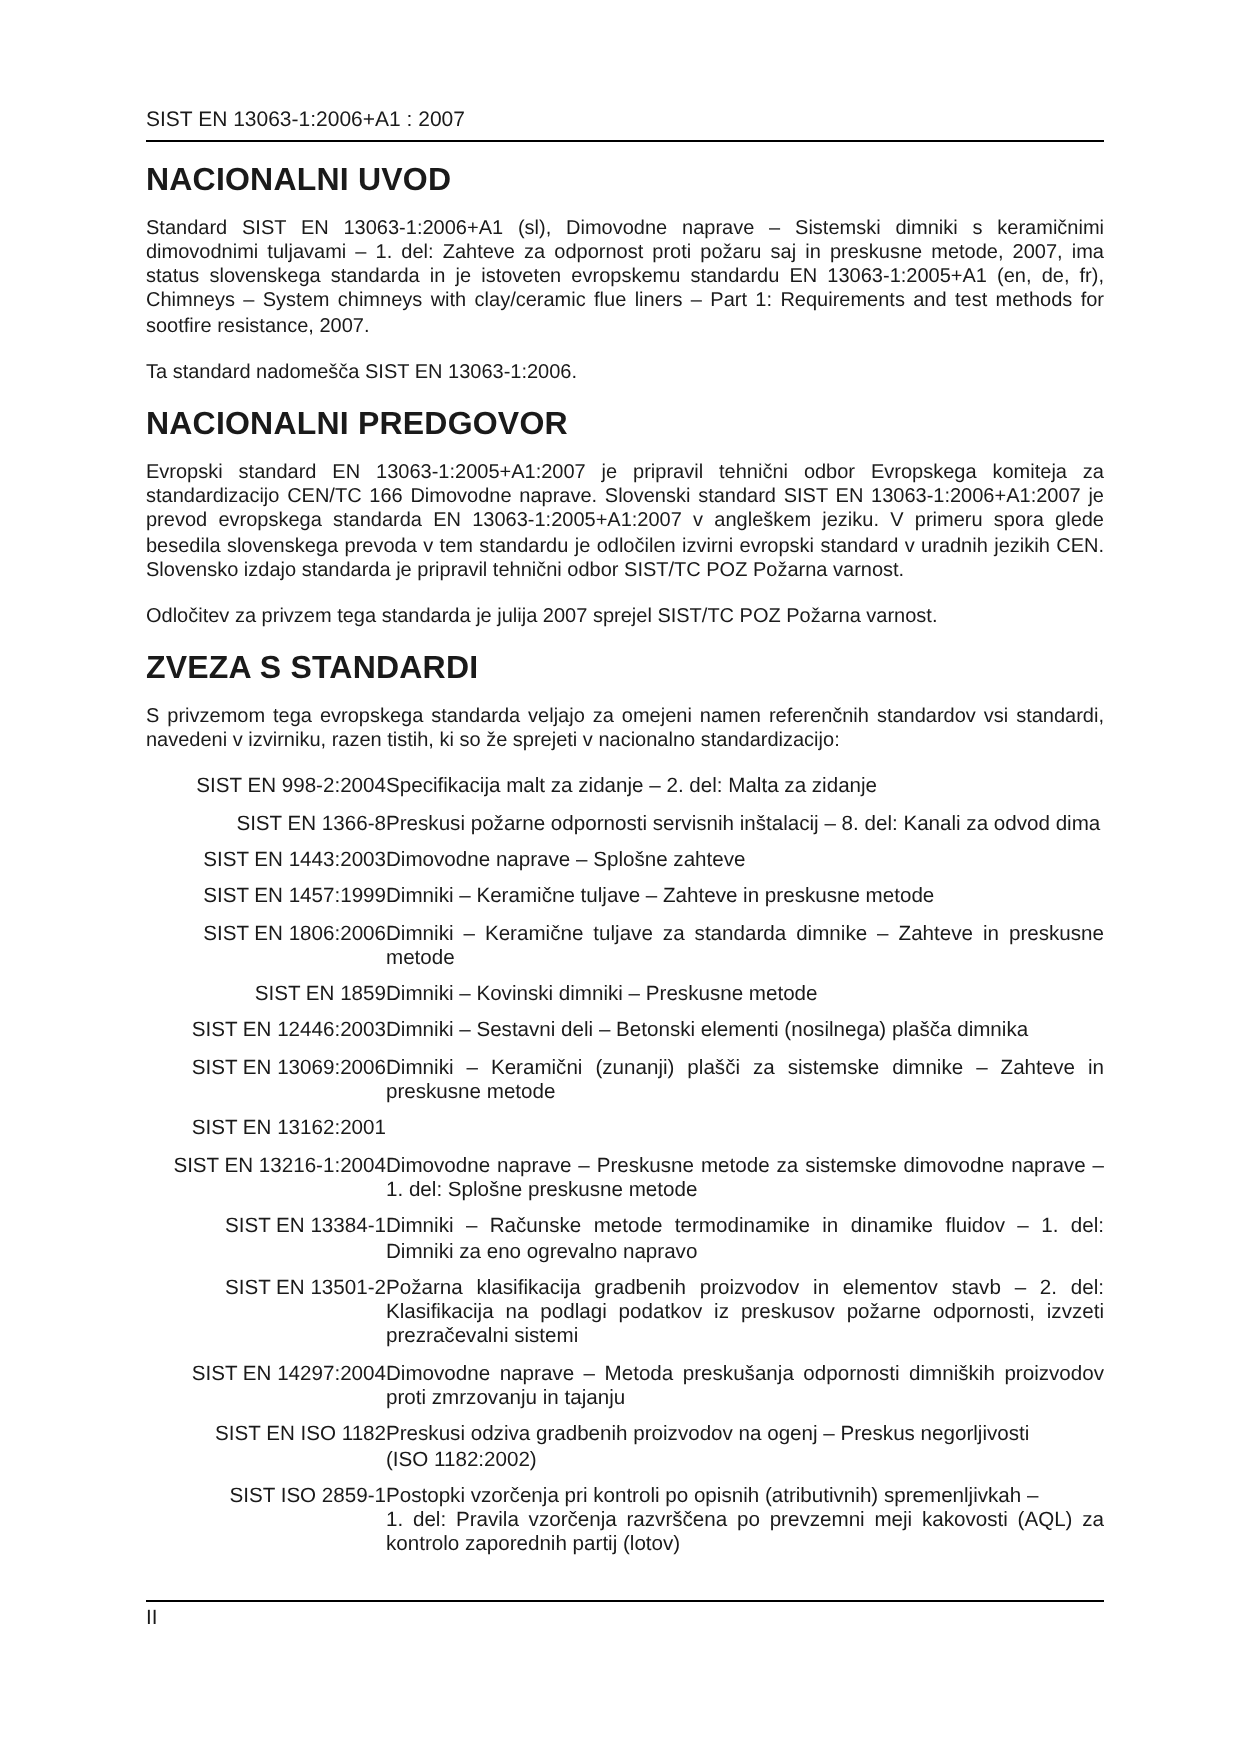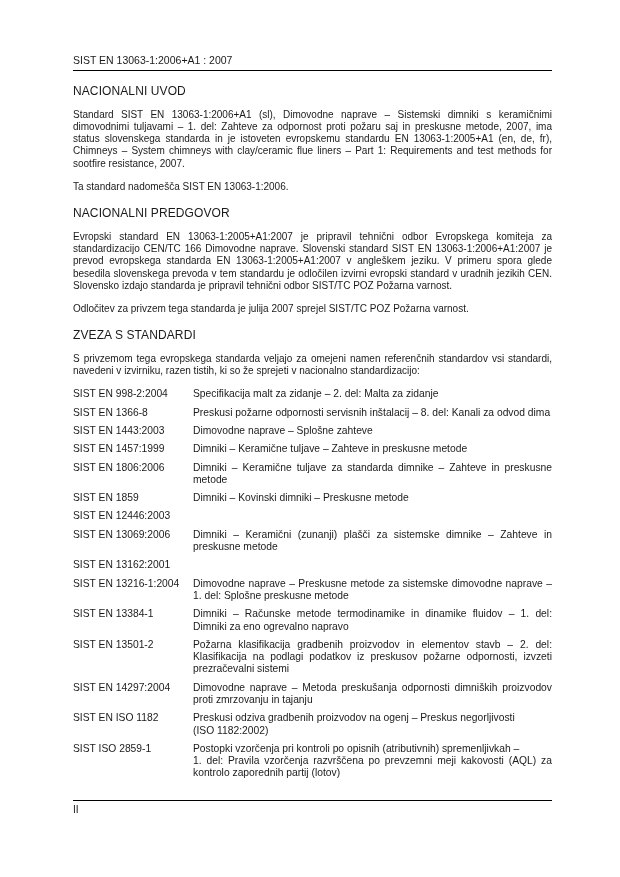--- a/index.html
+++ b/index.html
@@ -22,22 +22,22 @@
   .doc-header-title {
     font-size: 10.5px;
     line-height: 12.3px;
   }
   .header-rule {
     border-top: 1px solid #000000;
     margin-top: 4px;
     height: 0;
   }
   .heading {
-    font-size: 12px;
-    font-weight: normal;
+    font-size: 16px;
+    font-weight: bold;
     line-height: 12.3px;
     margin: 14px 0 11px 0;
     letter-spacing: 0.1px;
   }
   .para {
     font-size: 10px;
     line-height: 12.3px;
     text-align: justify;
     margin: 11px 0 0 0;
   }
@@ -45,20 +45,21 @@
     margin-top: 11px;
   }
   .standard-row {
     display: flex;
     margin-bottom: 6px;
   }
   .standard-code {
     flex: 0 0 120px;
     font-size: 10.3px;
     line-height: 12.3px;
+    text-align: right;
   }
   .standard-desc {
     flex: 1;
     font-size: 10.3px;
     line-height: 12.3px;
     text-align: justify;
     white-space: pre-line;
   }
   .doc-footer {
     position: absolute;
@@ -123,20 +124,21 @@
     <div class="standard-row">
       <div class="standard-code">SIST EN 1806:2006</div>
       <div class="standard-desc">Dimniki – Keramične tuljave za standarda dimnike – Zahteve in preskusne metode</div>
     </div>
     <div class="standard-row">
       <div class="standard-code">SIST EN 1859</div>
       <div class="standard-desc">Dimniki – Kovinski dimniki – Preskusne metode</div>
     </div>
     <div class="standard-row">
       <div class="standard-code">SIST EN 12446:2003</div>
+      <div class="standard-desc">Dimniki – Sestavni deli – Betonski elementi (nosilnega) plašča dimnika</div>
     </div>
     <div class="standard-row">
       <div class="standard-code">SIST EN 13069:2006</div>
       <div class="standard-desc">Dimniki – Keramični (zunanji) plašči za sistemske dimnike – Zahteve in preskusne metode</div>
     </div>
     <div class="standard-row">
       <div class="standard-code">SIST EN 13162:2001</div>
     </div>
     <div class="standard-row">
       <div class="standard-code">SIST EN 13216-1:2004</div>

